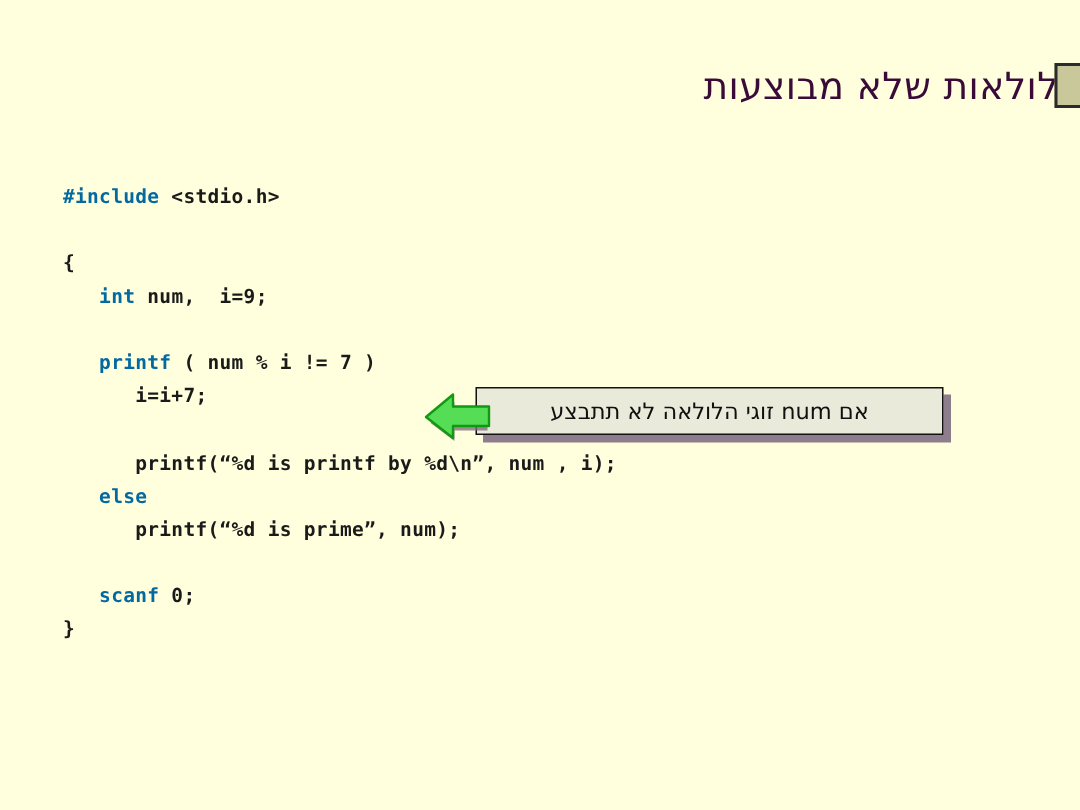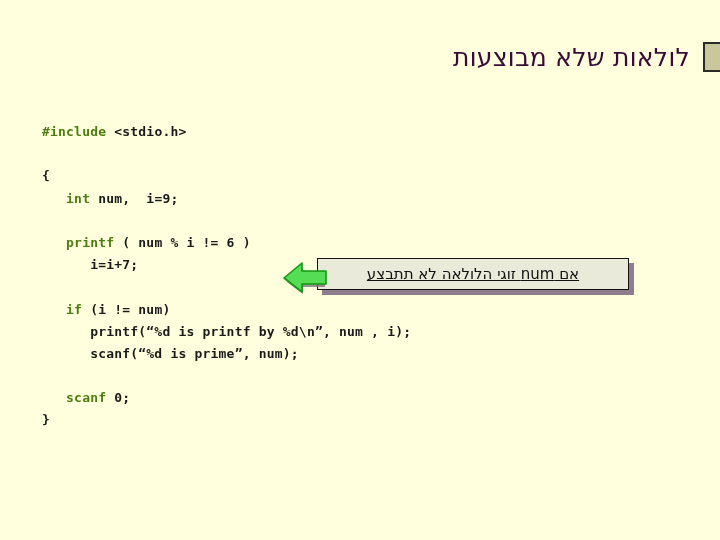--- a/index.html
+++ b/index.html
@@ -18,21 +18,21 @@
     position: relative;
     width: 720px;
     height: 540px;
     background: #ffffdd;
     overflow: hidden;
   }
 
   
   #title-bar {
     position: absolute;
-    left: 0;
+    left: 16px;
     top: 42px;
     width: 690px;
     text-align: right;
     direction: rtl;
   }
   #title-text {
     display: inline-block;
     font-family: "DejaVu Sans", sans-serif;
     font-size: 25px;
     line-height: 32px;
@@ -67,21 +67,21 @@
     font-family: "DejaVu Sans Mono", monospace;
     font-size: 13px;
     line-height: 22.2px;
     font-weight: bold;
     color: #1a1a1a;
     white-space: pre;
     letter-spacing: 0.2px;
     height: 22.2px;
   }
   .kw {
-    color: #4d7c0f;
+    color: #0369a1;
   }
 
   
   #callout {
     position: absolute;
     left: 317px;
     top: 258px;
     width: 312px;
     height: 32px;
   }
@@ -109,21 +109,20 @@
     direction: rtl;
   }
   #callout-text {
     font-family: "DejaVu Sans", sans-serif;
     font-size: 15px;
     line-height: 18px;
     color: #101010;
     white-space: nowrap;
     direction: rtl;
     unicode-bidi: plaintext;
-    text-decoration: underline;
   }
 
   
   #arrow {
     position: absolute;
     left: 281px;
     top: 260px;
     width: 48px;
     height: 38px;
     pointer-events: none;
@@ -139,26 +138,26 @@
   </div>
 
   <div id="deco-square"></div>
 
   <div id="code-block">
     <div class="code-line"><span class="kw">#include</span><span> &lt;stdio.h&gt;</span></div>
     <div class="code-line"><span class="kw"></span><span></span></div>
     <div class="code-line"><span class="kw"></span><span>{</span></div>
     <div class="code-line"><span class="kw">   int</span><span> num,  i=9;</span></div>
     <div class="code-line"><span class="kw"></span><span></span></div>
-    <div class="code-line"><span class="kw">   printf</span><span> ( num % i != 6 )</span></div>
+    <div class="code-line"><span class="kw">   printf</span><span> ( num % i != 7 )</span></div>
     <div class="code-line"><span class="kw"></span><span>      i=i+7;</span></div>
     <div class="code-line"><span class="kw"></span><span></span></div>
-    <div class="code-line"><span class="kw">   if</span><span> (i != num)</span></div>
     <div class="code-line"><span class="kw"></span><span>      printf(“%d is printf by %d\n”, num , i);</span></div>
-    <div class="code-line"><span class="kw"></span><span>      scanf(“%d is prime”, num);</span></div>
+    <div class="code-line"><span class="kw">   else</span><span></span></div>
+    <div class="code-line"><span class="kw"></span><span>      printf(“%d is prime”, num);</span></div>
     <div class="code-line"><span class="kw"></span><span></span></div>
     <div class="code-line"><span class="kw">   scanf</span><span> 0;</span></div>
     <div class="code-line"><span class="kw"></span><span>}</span></div>
   </div>
 
   <div id="callout">
     <div id="callout-shadow"></div>
     <div id="callout-box">
       <span id="callout-text">אם num זוגי הלולאה לא תתבצע</span>
     </div>

